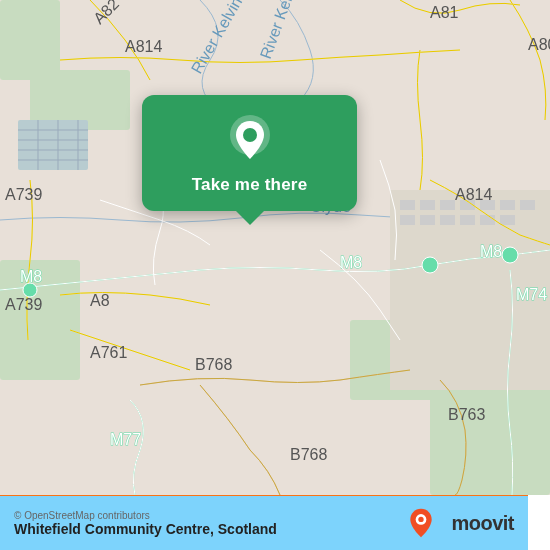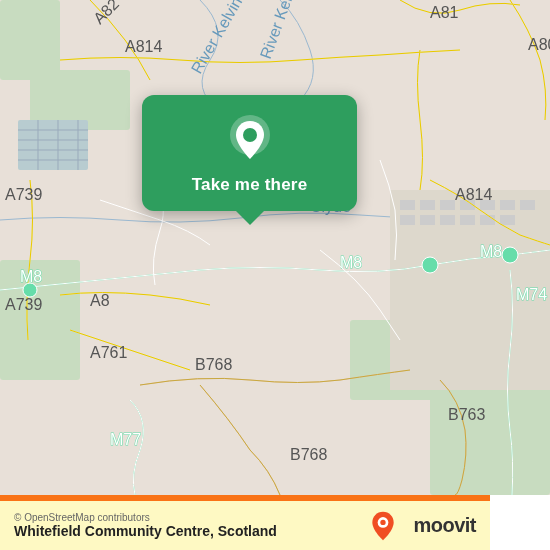--- a/index.html
+++ b/index.html
@@ -65,28 +65,28 @@
       font-size: 17px;
       font-weight: 600;
       background: none;
       border: none;
       cursor: pointer;
       letter-spacing: 0.2px;
     }
 
     
     #bottom-bar {
-      width: 490px;
+      width: 528px;
       height: 55px;
-      background: #fef9c3;
+      background: #7dd3fc;
       display: flex;
       align-items: center;
       justify-content: space-between;
       padding: 0 14px;
-      border-top: 6px solid #f97316;
+      border-top: 1px solid #f97316;
       position: absolute;
       bottom: 0;
     }
 
     .bottom-left {
       display: flex;
       flex-direction: column;
     }
 
     .attribution-text {

